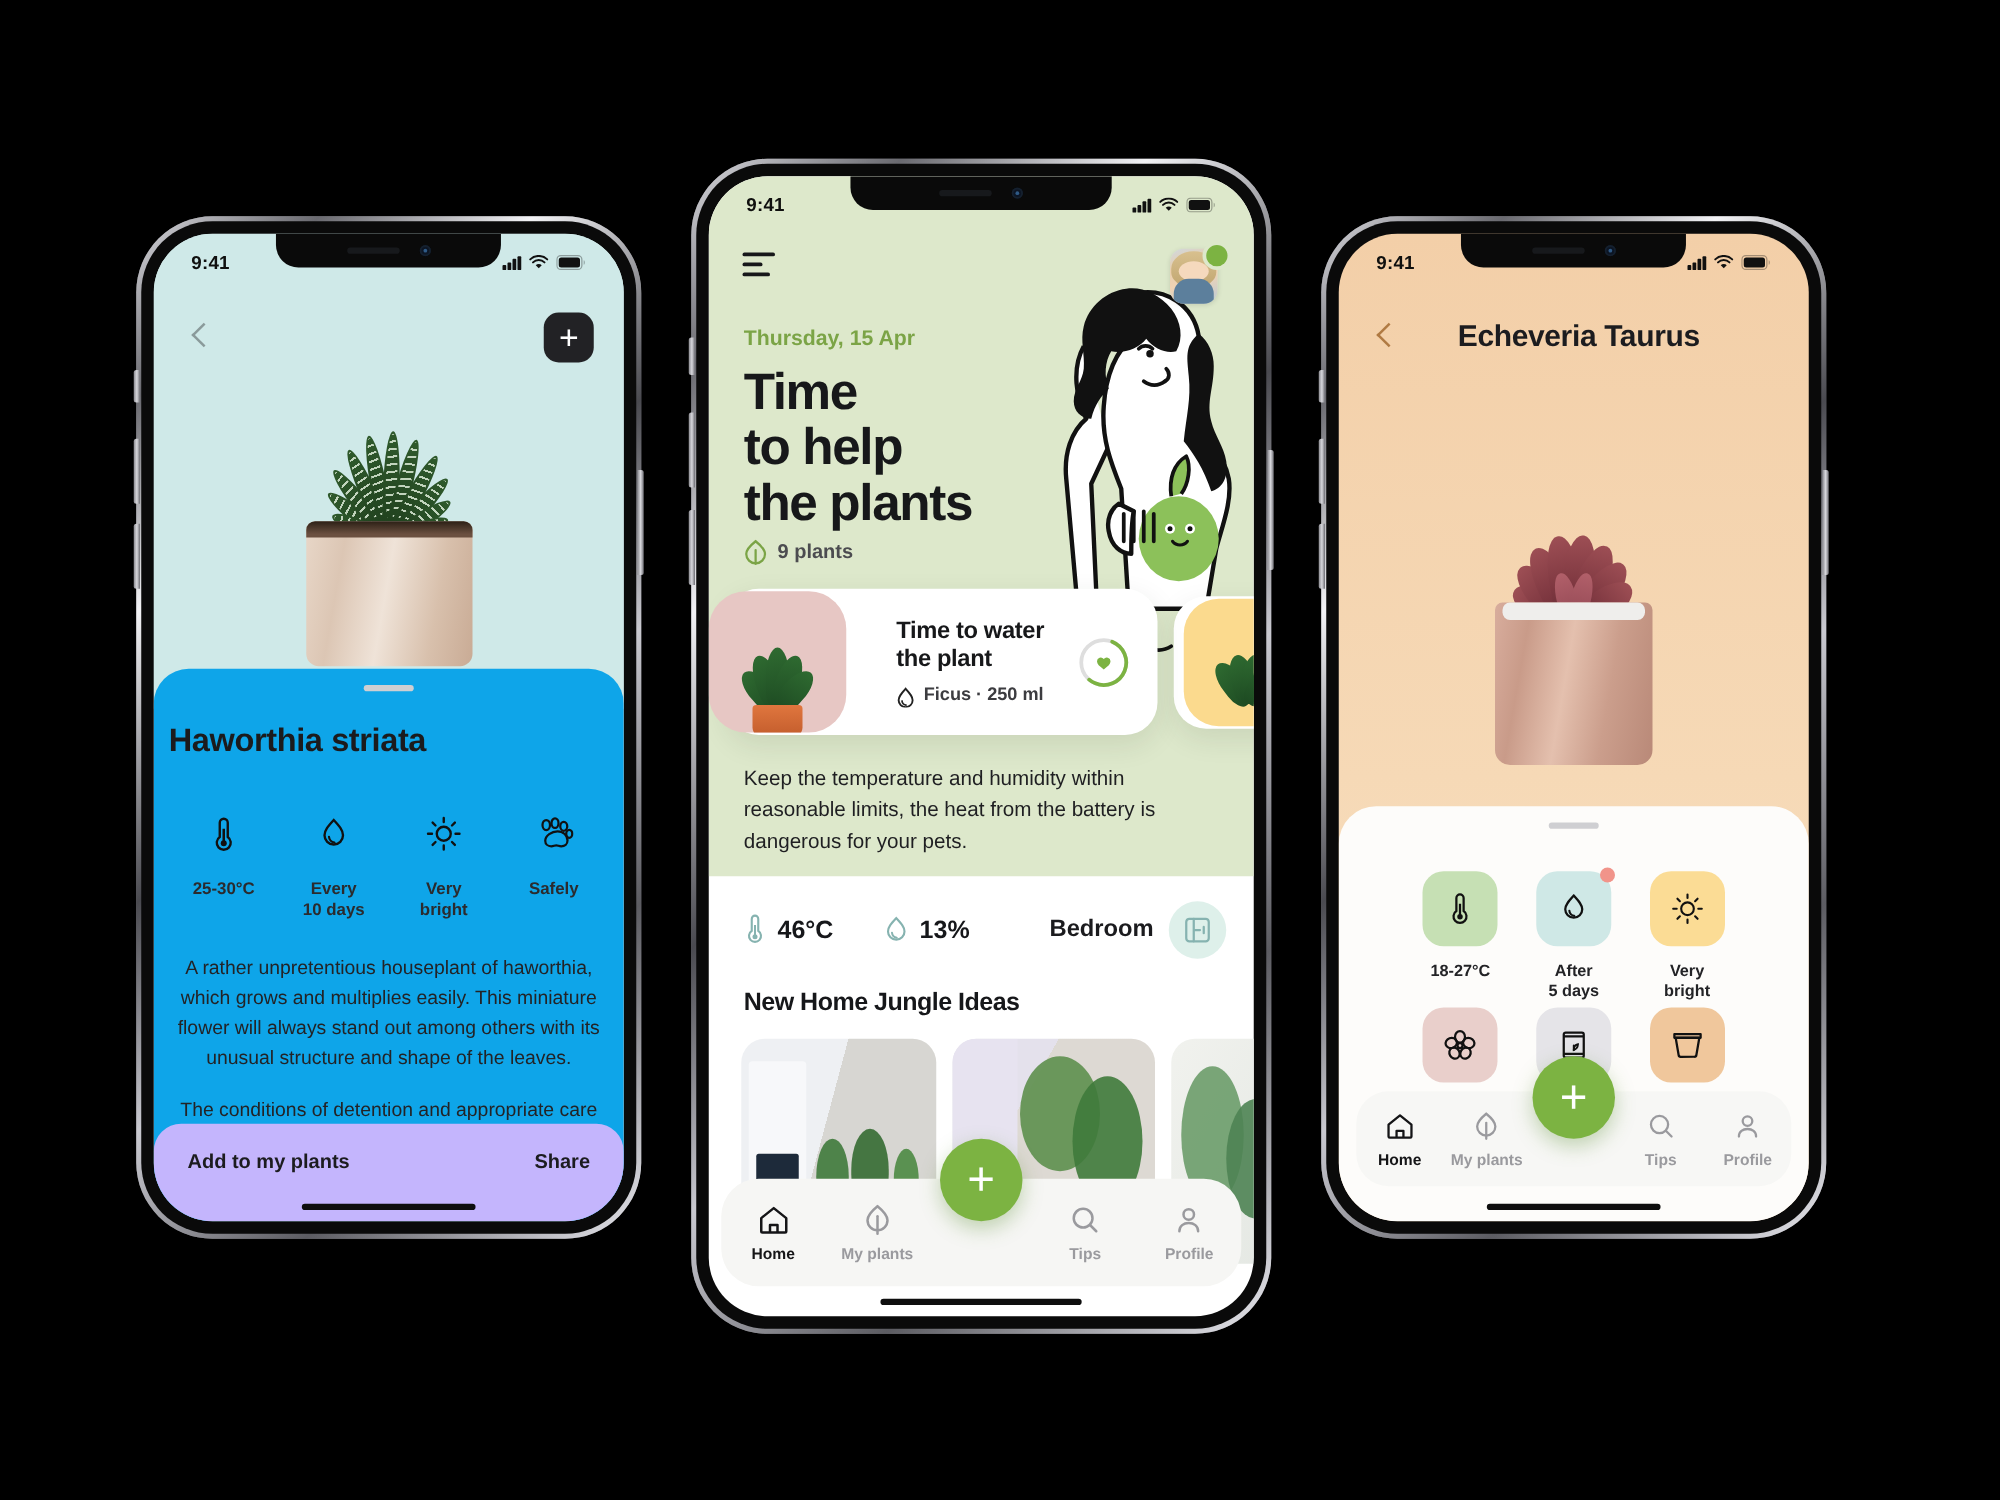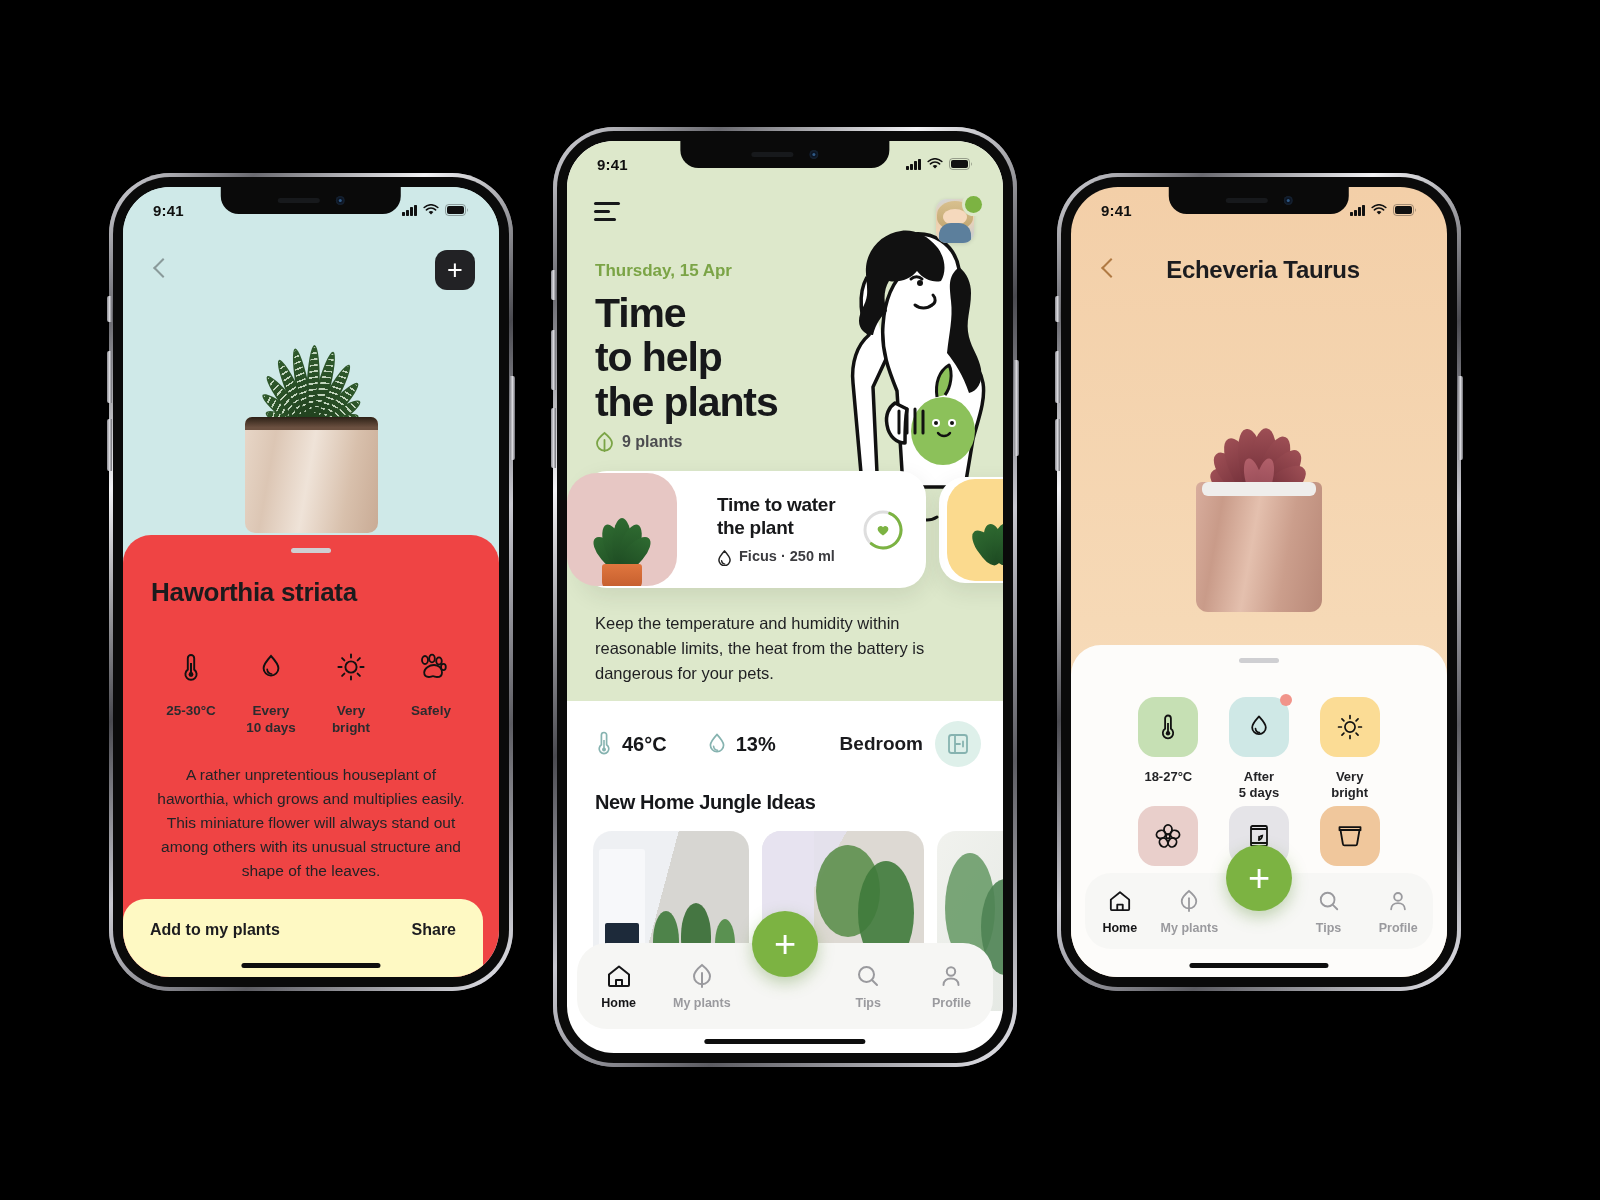--- a/index.html
+++ b/index.html
@@ -58,31 +58,31 @@
   .pot{position:absolute;bottom:0;left:50%;transform:translateX(-50%);width:133px;height:116px;
     border-radius:7px 7px 10px 10px;
     background:linear-gradient(100deg,#e8d7c8 0%,#dcc6b4 22%,#efe3d8 48%,#d8c0ac 76%,#c9ab95 100%);}
   .pot::before{content:"";position:absolute;top:0;left:0;right:0;height:13px;border-radius:7px 7px 0 0;
     background:linear-gradient(180deg,#2c2016,#6b5040 80%);}
   .leaf{position:absolute;bottom:100px;left:50%;transform-origin:bottom center;
     width:13px;height:74px;border-radius:50% 50% 4px 4px;
     background:linear-gradient(180deg,#2f5a2c,#1e3d1c);}
   .leaf::after{content:"";position:absolute;inset:2px 2px 14px 2px;
     background:repeating-linear-gradient(170deg,rgba(220,235,215,.85) 0 1.6px,transparent 1.6px 6px);border-radius:50%;}
-  .p1-sheet{position:absolute;left:0;right:0;top:348px;bottom:0;background:#ef4444;
-    border-radius:28px 28px 0 0;padding:0 28px;}
+  .p1-sheet{position:absolute;left:0;right:0;top:348px;bottom:0;background:#0ea5e9;
+    border-radius:28px 28px 0 0;padding:0 12px;}
   .grabber{width:40px;height:5px;border-radius:3px;background:#cfcfd2;margin:13px auto 0;}
   .p1-title{font-size:26px;font-weight:700;color:#1b1b1d;margin-top:24px;letter-spacing:-.3px;}
   .care-row{display:flex;justify-content:space-between;margin-top:42px;}
   .care-item{flex:1;text-align:center;}
   .care-ico{height:34px;display:flex;align-items:center;justify-content:center;}
   .care-lbl{margin-top:18px;font-size:13.5px;font-weight:600;color:#2b2b2e;line-height:1.28;}
   .p1-body{margin-top:26px;font-size:15.5px;line-height:1.55;color:#232326;text-align:center;}
   .p1-body p + p{margin-top:18px;}
-  .p1-foot{position:absolute;left:0;right:16px;bottom:0;height:78px;background:#fef9c3;
+  .p1-foot{position:absolute;left:0;right:0;bottom:0;height:78px;background:#c4b5fd;
     border-radius:22px 22px 0 0;display:flex;align-items:center;justify-content:space-between;
     padding:0 27px 16px;}
   .p1-foot span{font-size:16px;font-weight:700;color:#1c1c1f;}
 
   
   #p2{left:556px;top:130px;width:458px;height:934px;}
   #p2 .screen{background:#fff;}
   .p2-green{position:absolute;top:0;left:0;right:0;height:560px;background:#dde8cb;}
   .p2-top{position:absolute;top:58px;left:0;right:0;display:flex;align-items:flex-start;
     justify-content:space-between;padding:0 27px;z-index:20;}

